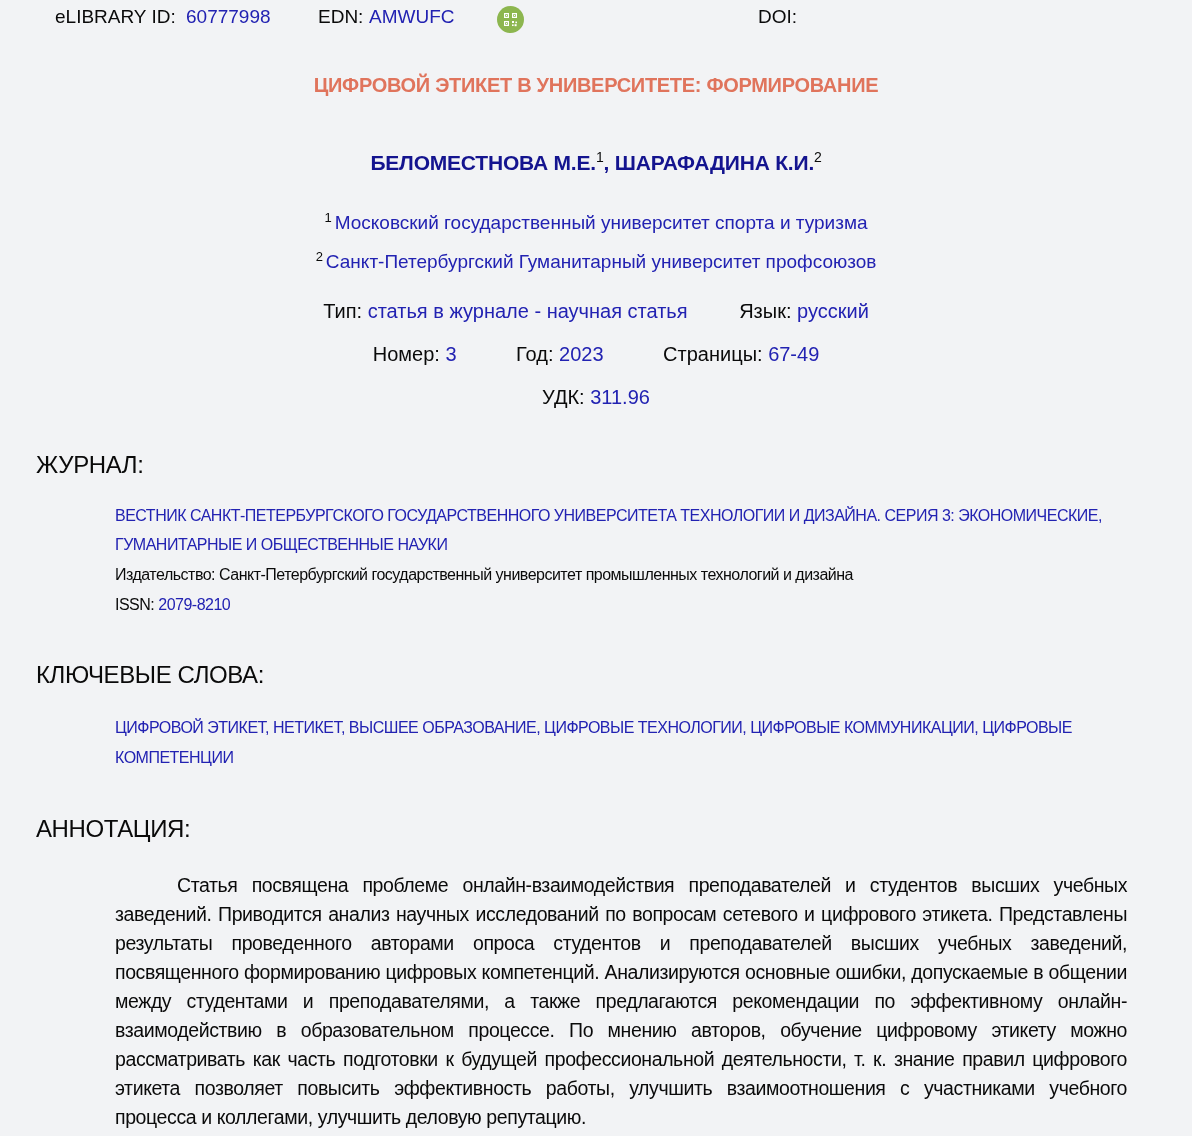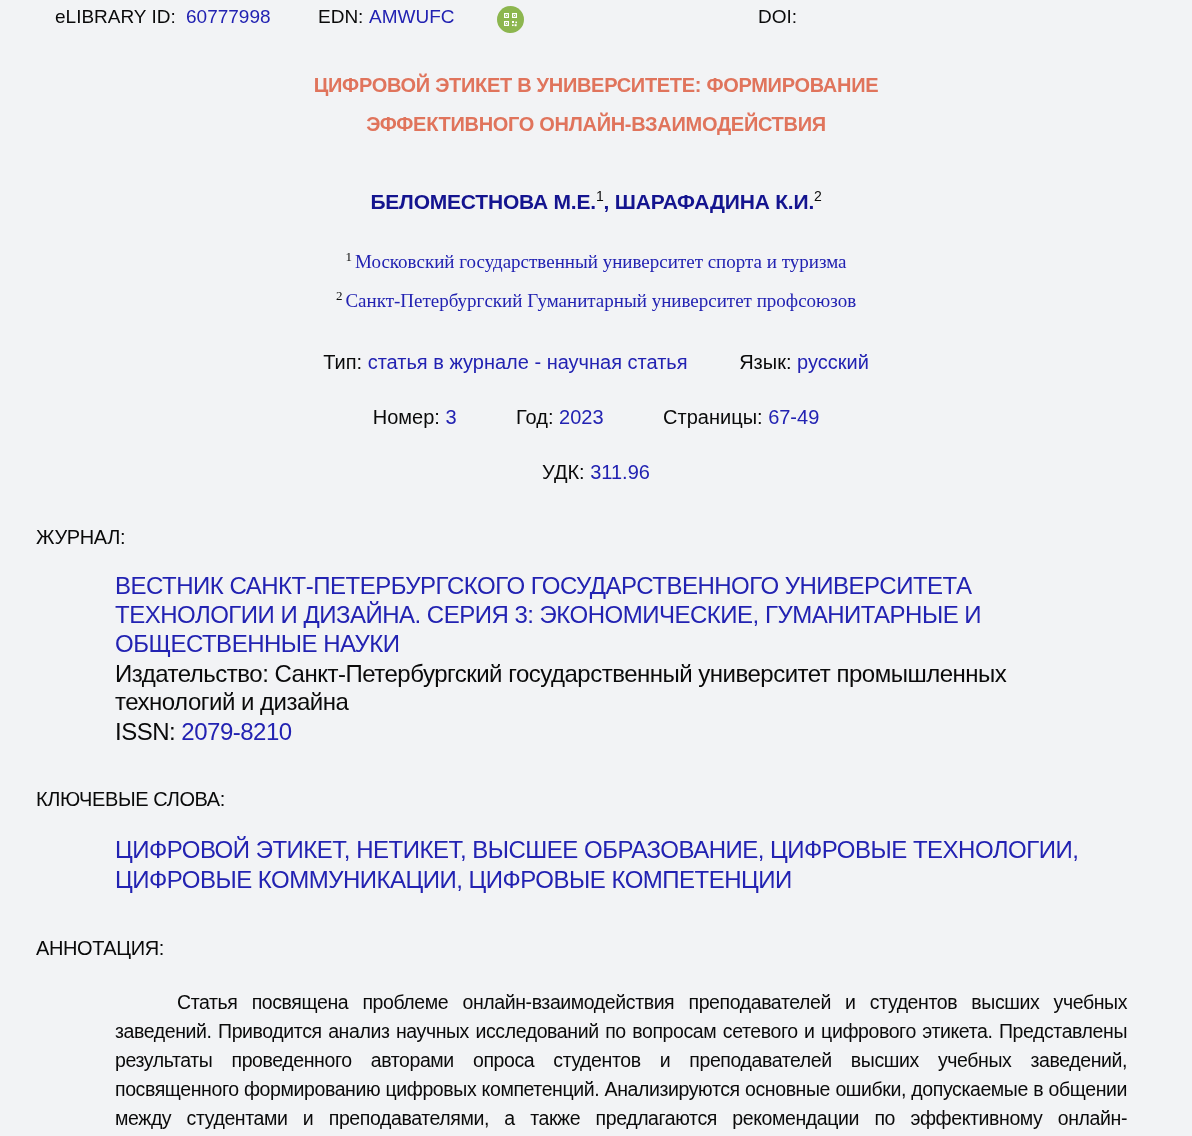--- a/index.html
+++ b/index.html
@@ -50,40 +50,40 @@
     margin-top:44px;
     text-align:center;
     font-size:21px;
     font-weight:bold;
     color:var(--navy);
     letter-spacing:-0.2px;
   }
   .authors sup{color:var(--black);font-weight:normal;font-size:14px;}
 
   
-  .affils{margin-top:26px;text-align:center;font-size:19px;line-height:34px;font-family:Liberation Serif, serif;}
+  .affils{margin-top:26px;text-align:center;font-size:19px;line-height:34px;}
   .affils sup{color:var(--black);font-size:13px;margin-right:3px;}
 
   
-  .meta-row{text-align:center;font-size:20px;margin-top:32px;}
+  .meta-row{text-align:center;font-size:20px;margin-top:20px;}
   .meta-row .pair{display:inline-block;white-space:nowrap;}
   .gap-lg{margin-left:46px;}
   .gap-md{margin-left:54px;}
   .meta-row:first-of-type{margin-top:34px;}
 
   
   .section-heading{
     margin:42px 0 0 36px;
-    font-size:20px;
+    font-size:24px;
     letter-spacing:-0.4px;
     color:var(--black);
   }
   .indent{
     margin:22px 65px 0 115px;
-    font-size:24px;
+    font-size:16px;
     line-height:28px;
     letter-spacing:-0.5px;
   }
   .journal-name{display:block;color:var(--blue);line-height:29px;}
   .publisher{margin-top:2px;color:var(--black);}
   .issn-line{margin-top:2px;}
 
   .keywords{line-height:30px;margin-top:24px;}
 
   .abstract{
@@ -122,21 +122,20 @@
         <rect x="15" y="18.4" width="1.6" height="1.6"></rect>
         <rect x="17.6" y="18.2" width="2" height="2"></rect>
       </g>
     </svg>
   </span>
   <span class="lbl hdr-doi">DOI:</span>
 </div>
 
 <h1 class="title">
   <span>ЦИФРОВОЙ ЭТИКЕТ В УНИВЕРСИТЕТЕ: ФОРМИРОВАНИЕ</span><br>
-  <span>ЭФФЕКТИВНОГО ОНЛАЙН-ВЗАИМОДЕЙСТВИЯ</span>
 </h1>
 
 <div class="authors">
   <a><span>БЕЛОМЕСТНОВА М.Е.</span></a><sup>1</sup><span>, </span><a><span>ШАРАФАДИНА К.И.</span></a><sup>2</sup>
 </div>
 
 <div class="affils">
   <div>
     <sup>1</sup><a class="link">Московский государственный университет спорта и туризма</a>
   </div>

